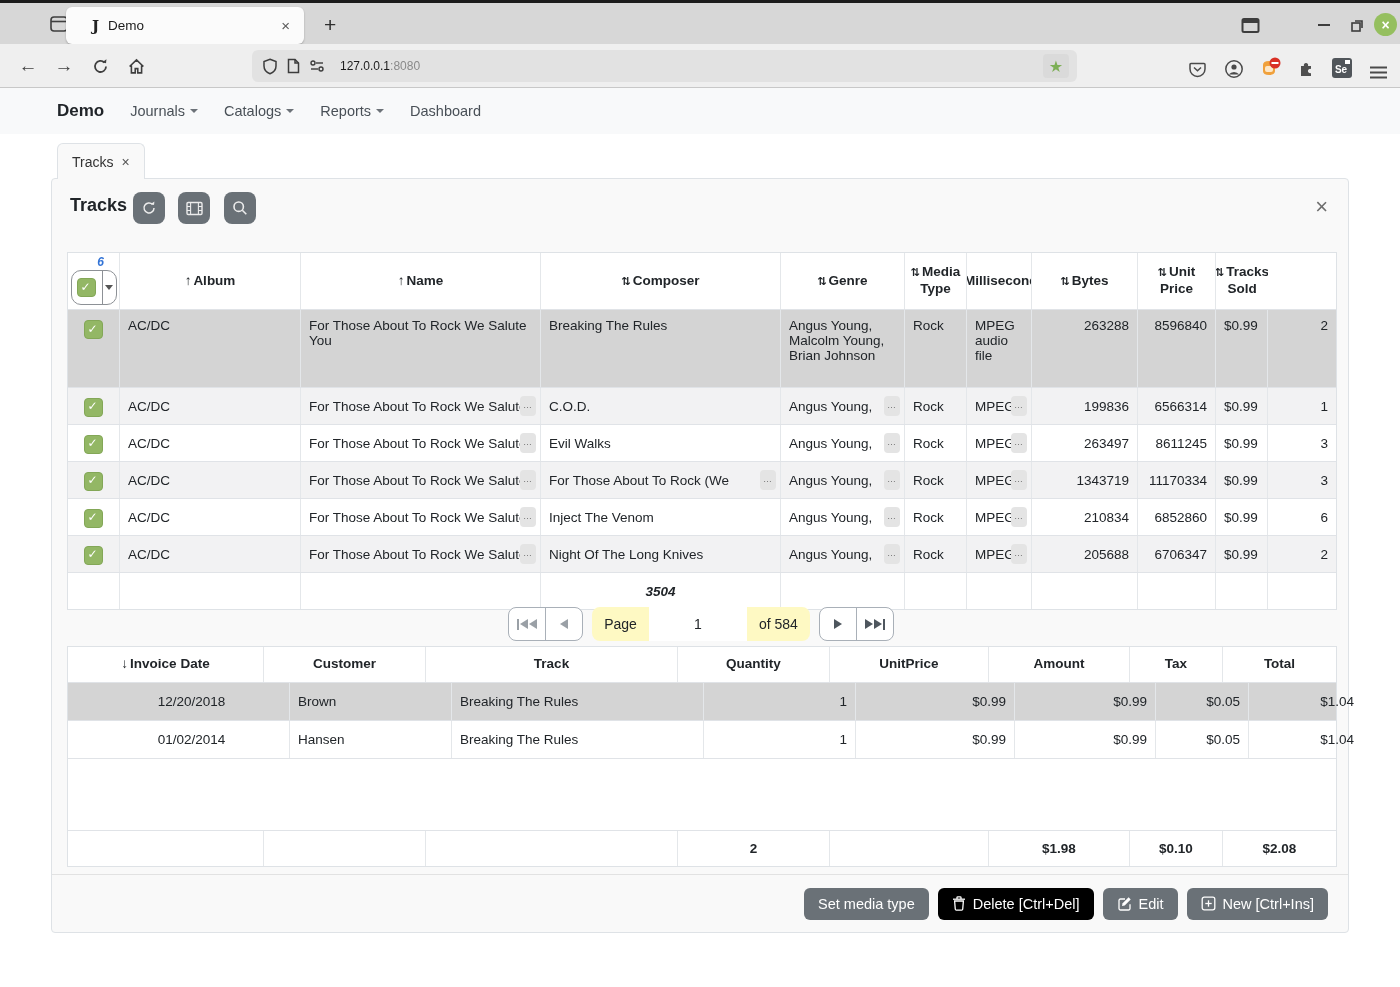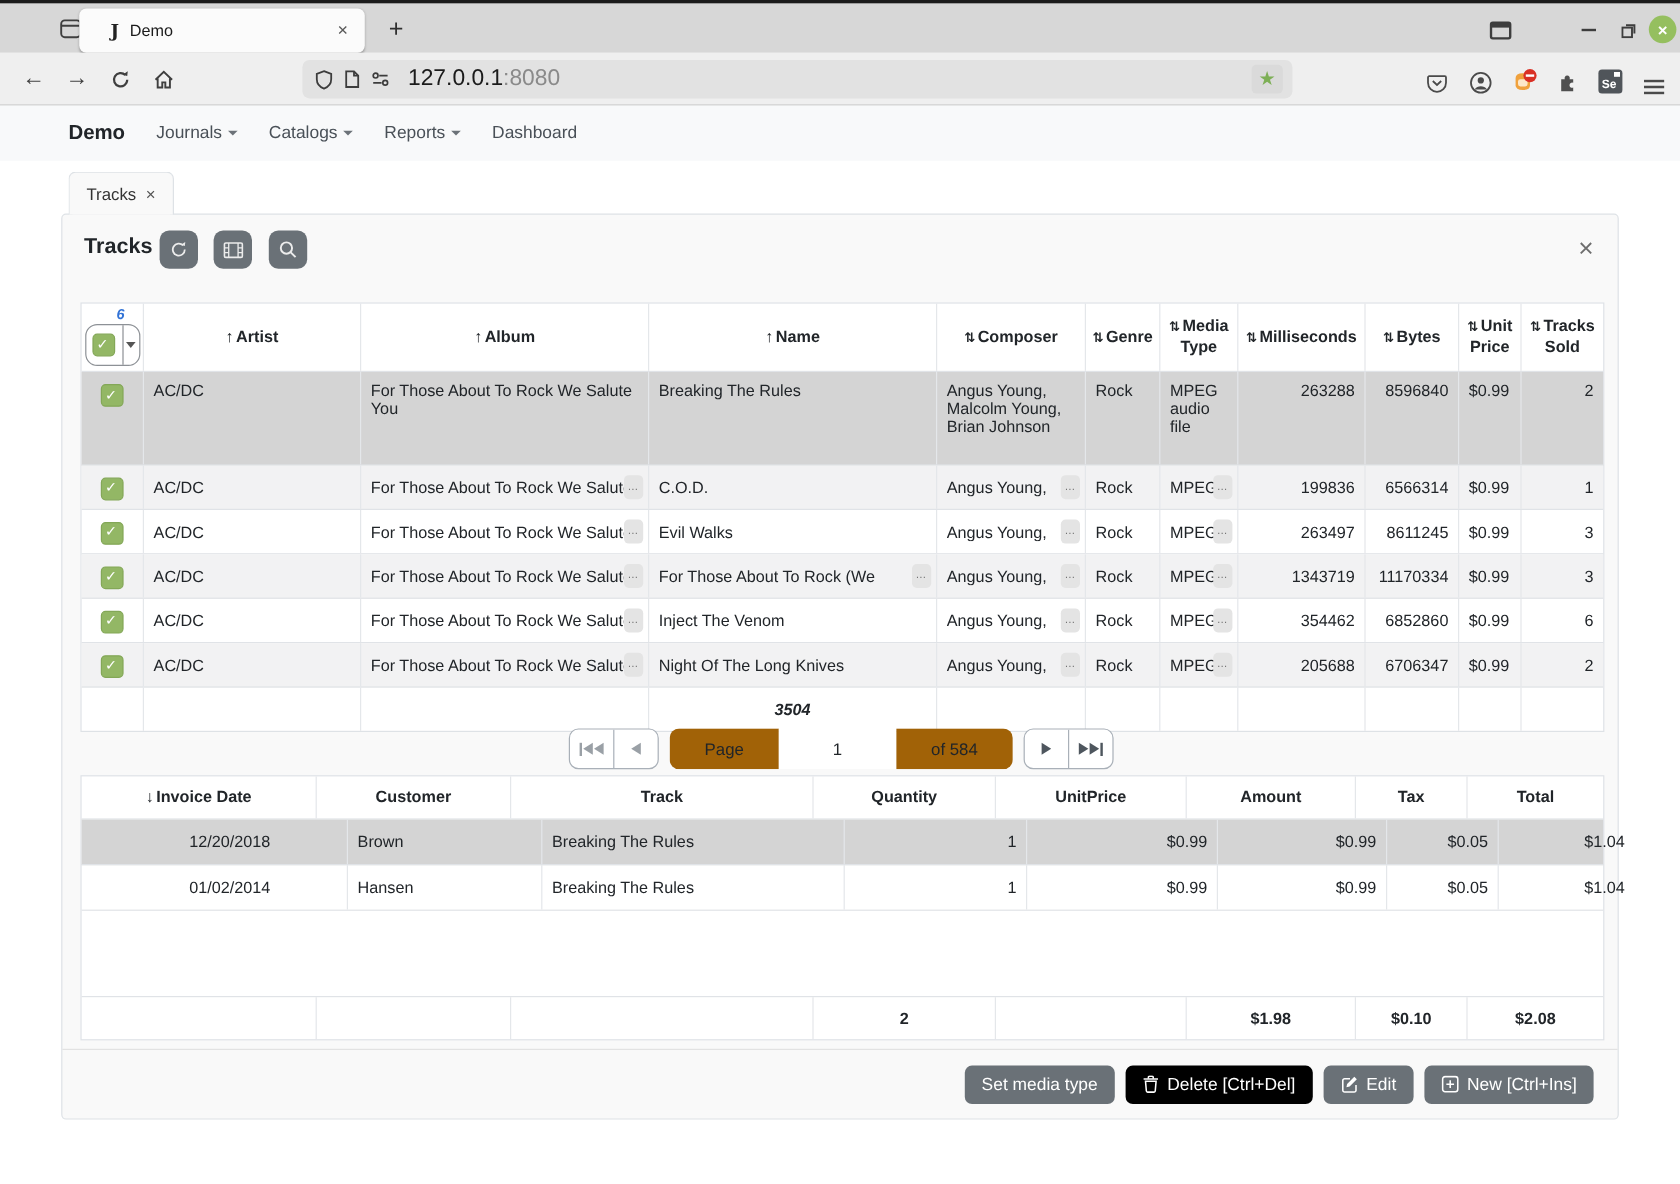--- a/index.html
+++ b/index.html
@@ -20,21 +20,21 @@
   .wc-min{left:1312px;}
   .wc-min i{display:block;width:12px;height:2px;background:#3d3d3d;}
   .wc-rest{left:1345px;}
   .wc-close{left:1374px;width:23px;height:23px;border-radius:50%;background:#95bf5f;color:#fff;font-size:14px;font-weight:bold;line-height:1;}
 
   
   .toolbar{position:absolute;left:0;top:44px;width:1400px;height:44px;background:#efefef;border-bottom:1px solid #c8c8c8;box-sizing:border-box;}
   .navbtn{position:absolute;top:8px;width:28px;height:28px;display:flex;align-items:center;justify-content:center;color:#3f3f3f;font-size:19px;}
   .urlbar{position:absolute;left:252px;top:6px;width:825px;height:32px;background:#e2e2e2;border-radius:6px;display:flex;align-items:center;padding:0 10px;box-sizing:border-box;}
   .urlbar .uicon{margin-right:9px;color:#3c3c3c;}
-  .urltext{font-size:19px;color:#1b1b1b;margin-left:6px;}
+  .urltext{font-size:12px;color:#1b1b1b;margin-left:6px;}
   .urltext .port{color:#8a8a8a;}
   .starbox{position:absolute;right:8px;top:4px;width:26px;height:24px;display:flex;align-items:center;justify-content:center;font-size:16px;color:#7daf56;background:#dadada;border-radius:4px;}
   .ricon{position:absolute;top:9px;width:28px;height:26px;display:flex;align-items:flex-end;justify-content:center;color:#4a4a4a;}
 
   
   .appnav{position:absolute;left:0;top:88px;width:1400px;height:46px;background:#f8f9fa;display:flex;align-items:center;}
   .brand{font-size:17px;font-weight:bold;color:#212529;margin-left:57px;}
   .navitem{font-size:14.5px;color:#495057;margin-left:26px;display:flex;align-items:center;}
   .navitem .dcaret{width:0;height:0;border-left:4px solid transparent;border-right:4px solid transparent;border-top:4px solid #495057;margin-left:5px;opacity:.8;}
 
@@ -95,21 +95,21 @@
   .pgrp{display:flex;border:1px solid #a9b0b8;border-radius:8px;overflow:hidden;background:#fff;height:34px;box-sizing:border-box;}
   .pbtn{width:36px;display:flex;align-items:center;justify-content:center;gap:1px;}
   .pbtn+.pbtn{border-left:1px solid #a9b0b8;}
   .dis{color:#9aa0a6;}
   .ena{color:#4e565e;}
   .tri{width:0;height:0;border-top:5px solid transparent;border-bottom:5px solid transparent;}
   .tri.r{border-left:8px solid currentColor;}
   .tri.l{border-right:8px solid currentColor;}
   .pbar{width:2.5px;height:11px;background:currentColor;}
   .ppill{display:flex;height:34px;border-radius:8px;overflow:hidden;font-size:14px;color:#212529;}
-  .pseg{background:#a16207;display:flex;align-items:center;padding:0 29px;}
+  .pseg{background:#fef9c3;display:flex;align-items:center;padding:0 12px;}
   .pinput{background:#fff;width:98px;display:flex;align-items:center;justify-content:center;}
 
   
   .t2{top:467px;}
   .t2 .tr{grid-template-columns:196px 162px 252px 152px 159px 141px 93px 113px;}
   .t2 .thead{height:35px;}
   .t2 .ri{height:37px;padding-left:26px;}
   .t2 .blank{height:71px;}
   .t2 .rtot{height:35px;font-weight:bold;}
   .t2 .rtot>*{align-items:center;justify-content:center;text-align:center;}
@@ -296,23 +296,20 @@
           <div class="selwidget">
             <span class="left">
                 <span class="cb"></span>
               </span>
             <span class="right">
                 <span class="caret"></span>
               </span>
           </div>
         </div>
         <div>
-            <span class="hwrap"><span class="s asc"></span><span>Artist</span></span>
-          </div>
-        <div>
             <span class="hwrap"><span class="s asc"></span><span>Album</span></span>
           </div>
         <div>
             <span class="hwrap"><span class="s asc"></span><span>Name</span></span>
           </div>
         <div>
             <span class="hwrap"><span class="s both"></span><span>Composer</span></span>
           </div>
         <div>
             <span class="hwrap"><span class="s both"></span><span>Genre</span></span>
@@ -440,21 +437,21 @@
         <div class="vmid">Inject The Venom</div>
         <div class="vmid has-more">
             <span class="clip">Angus Young,</span>
             <span class="more">…</span>
           </div>
         <div class="vmid">Rock</div>
         <div class="vmid has-more">
             <span class="clip">MPEG</span>
             <span class="more">…</span>
           </div>
-        <div class="vmid num">354462</div>
+        <div class="vmid num">210834</div>
         <div class="vmid num">6852860</div>
         <div class="vmid">$0.99</div>
         <div class="vmid num">6</div>
       </div>
 
       <div class="tr rs stripe">
         <div class="ckcell vmid">
             <span class="cb"></span>
           </div>
         <div class="vmid">AC/DC</div>

